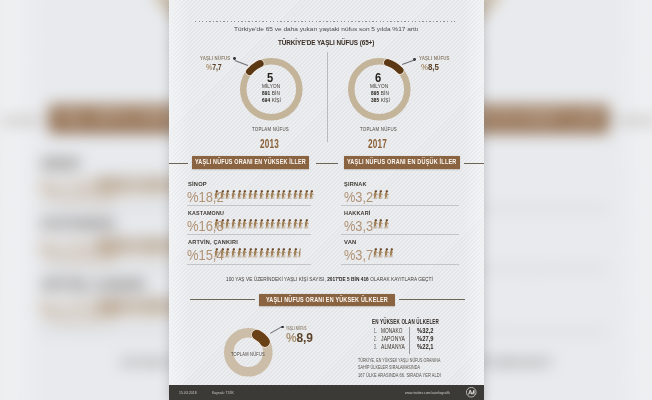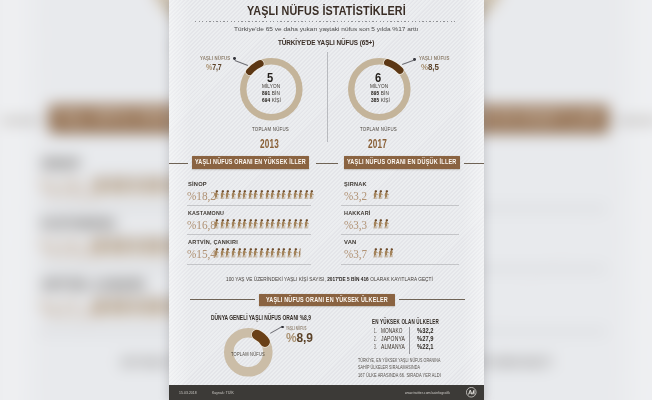--- a/index.html
+++ b/index.html
@@ -45,21 +45,21 @@
   .mil b{color:#17120d;}
   .totlbl{font-size:6.2px;color:#4a443c;letter-spacing:.35px;}
   .yr{font-size:12px;font-weight:bold;color:#8a6037;letter-spacing:.25px;}
   .vdiv{position:absolute;width:1px;background:#b8babe;}
 
   .hbar{position:absolute;background:#8a6341;border-radius:.5px;
         box-shadow:0 .7px 1.4px rgba(60,40,20,.22);}
   .hrule{position:absolute;height:1.1px;background:#6f6355;}
 
   .cityname{font-size:6.1px;font-weight:bold;color:#3e3832;letter-spacing:.2px;}
-  .cityval{font-size:13px;color:#b09274;letter-spacing:-.05px;font-family:Liberation Serif, serif;}
+  .cityval{font-size:15px;color:#b09274;letter-spacing:-.05px;}
   .rowline{position:absolute;height:1px;background:#c4c5c8;}
 
   .notetxt{font-size:5.3px;color:#403b36;letter-spacing:.05px;}
   .notetxt b{color:#231e1a;}
 
   .worldtitle{font-size:7.1px;font-weight:bold;color:#312a24;letter-spacing:0;}
   .ctryhead{font-size:6.5px;font-weight:bold;color:#312a24;letter-spacing:.25px;}
   .ctry{font-size:6.3px;color:#393128;letter-spacing:.15px;}
   .ctryv{font-size:6.3px;font-weight:bold;color:#2d2823;letter-spacing:.05px;}
   .ctrydiv{position:absolute;width:1px;background:#97979b;}
@@ -699,21 +699,20 @@
             </div>
   </div>
         </div>
       </div>
   </div>
 
   <div class="card" id="card">
     <div class="stripes"></div>
     <div class="vig"></div>
     <div class="cardin" id="cardin">
-        <div class="t title" style="left: 78.1px; top: 4.3px;"><span style="display: inline-block; white-space: nowrap; transform-origin: 0% 50%; transform: scaleX(0.8556);">YAŞLI NÜFUS İSTATİSTİKLERİ</span></div>
         <div class="dotline" style="left: 26px; top: 20.6px; width: 262px;"></div>
         <div class="t sub" style="left: 65.3px; top: 25px;"><span style="display: inline-block; white-space: nowrap; transform-origin: 0% 50%; transform: scaleX(1.0686);">Türkiye'de 65 ve daha yukarı yaştaki nüfus son 5 yılda %17 arttı</span></div>
         <div class="t sec" style="left: 109.35px; top: 38.2px;"><span style="display: inline-block; white-space: nowrap; transform-origin: 0% 50%; transform: scaleX(0.8735);">TÜRKİYE'DE YAŞLI NÜFUS (65+)</span></div>
         <div class="vdiv" style="left: 157.5px; top: 52px; height: 89.5px;"></div>
         <svg width="70.6" height="70.6" viewBox="0 0 70.6 70.6" style="position: absolute; left: 66.7px; top: 53.7px;">
           <circle cx="35.3" cy="35.3" r="28.05" fill="none" stroke="#c4b49a" stroke-width="6.5"></circle>
           <circle cx="35.3" cy="35.3" r="28.05" fill="none" stroke="#f3efe6" stroke-width="8.2" stroke-linecap="round" stroke-dasharray="13.570737785711831 176.2433478663874" transform="rotate(-141 35.3 35.3)"></circle>
           <circle cx="35.3" cy="35.3" r="28.05" fill="none" stroke="#5c3714" stroke-width="7" stroke-linecap="round" stroke-dasharray="13.570737785711831 176.2433478663874" transform="rotate(-141 35.3 35.3)"></circle>
         </svg>
         <div class="t bign" style="left: 97.7px; top: 70.5px;"><span style="display: inline-block; white-space: nowrap; transform-origin: 0% 50%; transform: scaleX(0.9143);">5</span></div>
@@ -1335,21 +1334,20 @@
               </g>
             </svg>
           </span>
         </div>
         <div class="rowline" style="left: 172px; top: 263.7px; width: 118px;"></div>
         <div class="t notetxt" style="left: 56.9px; top: 276.3px;"><span style="display: inline-block; white-space: nowrap; transform-origin: 0% 50%; transform: scaleX(0.894);">100 YAŞ VE ÜZERİNDEKİ YAŞLI KİŞİ SAYISI, <b>2017'DE 5 BİN 416</b> OLARAK KAYITLARA GEÇTİ</span></div>
         <div class="hbar" style="left: 90px; top: 293.9px; width: 135.6px; height: 12px;"></div>
         <div class="t" style="left: 96.8px; top: 296.12px; font-size: 6.3px; line-height: 7.56px; color: rgb(251, 247, 242); font-weight: bold; letter-spacing: 0.22px;"><span style="display: inline-block; white-space: nowrap; transform-origin: 0% 50%; transform: scaleX(0.8652);">YAŞLI NÜFUS ORANI EN YÜKSEK ÜLKELER</span></div>
         <div class="hrule" style="left: 20.7px; top: 299.4px; width: 65.3px;"></div>
         <div class="hrule" style="left: 229.5px; top: 299.4px; width: 66.5px;"></div>
-        <div class="t worldtitle" style="left: 42.05px; top: 313.5px;"><span style="display: inline-block; white-space: nowrap; transform-origin: 0% 50%; transform: scaleX(0.6931);">DÜNYA GENELİ YAŞLI NÜFUS ORANI %8,9</span></div>
         <svg width="56.6" height="56.6" viewBox="0 0 56.6 56.6" style="position: absolute; left: 50.9px; top: 324.1px;">
           <circle cx="28.3" cy="28.3" r="19.55" fill="none" stroke="#cbbda7" stroke-width="9.5"></circle>
           <circle cx="28.3" cy="28.3" r="19.55" fill="none" stroke="#f3efe6" stroke-width="11.2" stroke-linecap="round" stroke-dasharray="10.932428275227121 122.83627275536091" transform="rotate(-64 28.3 28.3)"></circle>
           <circle cx="28.3" cy="28.3" r="19.55" fill="none" stroke="#6a4017" stroke-width="10" stroke-linecap="round" stroke-dasharray="10.932428275227121 122.83627275536091" transform="rotate(-64 28.3 28.3)"></circle>
         </svg>
         <div class="t totlbl" style="left: 62px; top: 349.9px;"><span style="display: inline-block; white-space: nowrap; transform-origin: 0% 50%; transform: scaleX(0.6468);">TOPLAM NÜFUS</span></div>
         <div class="dotmark" style="left: 112.3px; top: 325.6px; width: 2.4px; height: 2.4px;"></div>
         <div class="leader" style="left: 100.5px; top: 332.8px; width: 12.5px; transform: rotate(-30deg);"></div>
         <div class="t lbl" style="left: 116.5px; top: 324.8px;"><span style="display: inline-block; white-space: nowrap; transform-origin: 0% 50%; transform: scaleX(0.5645);">YAŞLI NÜFUS</span></div>
         <div class="t pct" style="left: 116.5px; top: 330.4px; font-size: 13px;"><span style="display: inline-block; white-space: nowrap; transform-origin: 0% 50%; transform: scaleX(0.9188);">%<b>8,9</b></span></div>

